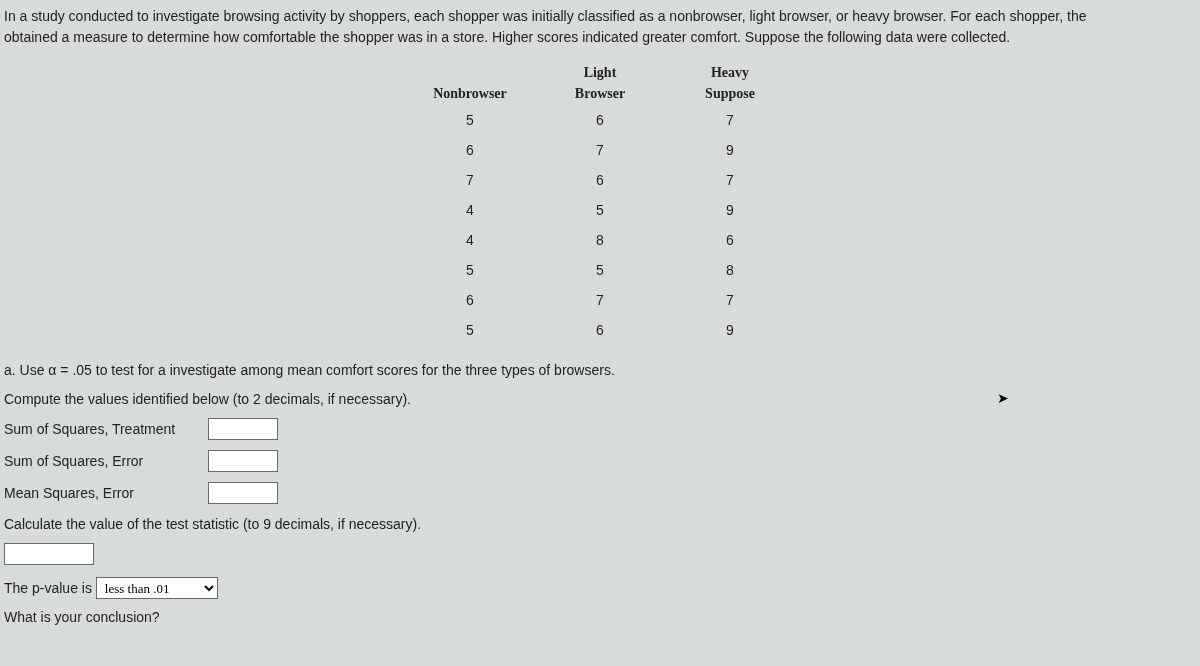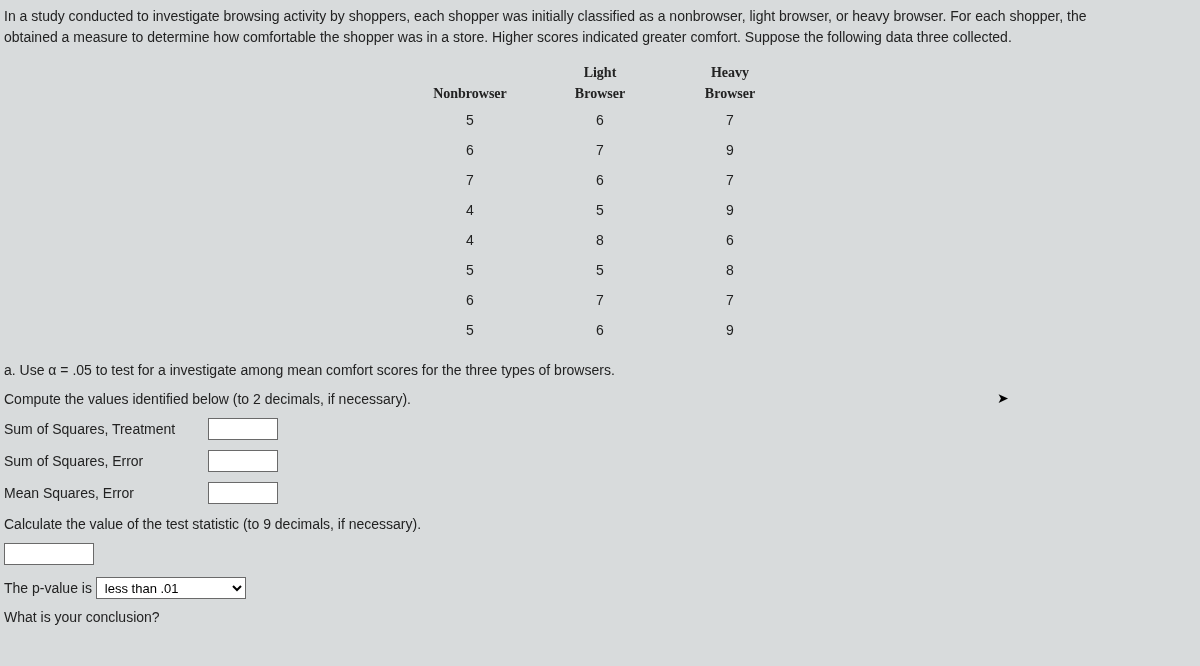--- a/index.html
+++ b/index.html
@@ -57,43 +57,44 @@
       padding: 2px 4px;
       font-size: 13px;
     }
     .wide-input { width: 90px; display: block; margin-bottom: 12px; }
     .select-box {
       border: 1px solid #6a6a6a;
       background: #fff;
       height: 22px;
       padding: 1px 4px;
       font-size: 13px;
-      width: 150px;
+      width: 122px;
+      font-family: Liberation Serif, serif;
     }
     .cursor-arrow {
       position: absolute;
       font-size: 14px;
       color: #000;
       pointer-events: none;
     }
   </style>
 </head>
 <body>
 
 <div class="intro">
   <p>In a study conducted to investigate browsing activity by shoppers, each shopper was initially classified as a nonbrowser, light browser, or heavy browser. For each shopper, the</p>
-  <p>obtained a measure to determine how comfortable the shopper was in a store. Higher scores indicated greater comfort. Suppose the following data three collected.</p>
+  <p>obtained a measure to determine how comfortable the shopper was in a store. Higher scores indicated greater comfort. Suppose the following data were collected.</p>
 </div>
 
 <div class="data-table">
   <div class="hdr">Nonbrowser</div>
   <div class="hdr">Light
 Browser</div>
   <div class="hdr">Heavy
-Browser</div>
+Suppose</div>
 
   <div class="cell">5</div>
   <div class="cell">6</div>
   <div class="cell">7</div>
 
   <div class="cell">6</div>
   <div class="cell">7</div>
   <div class="cell">9</div>
 
   <div class="cell">7</div>

